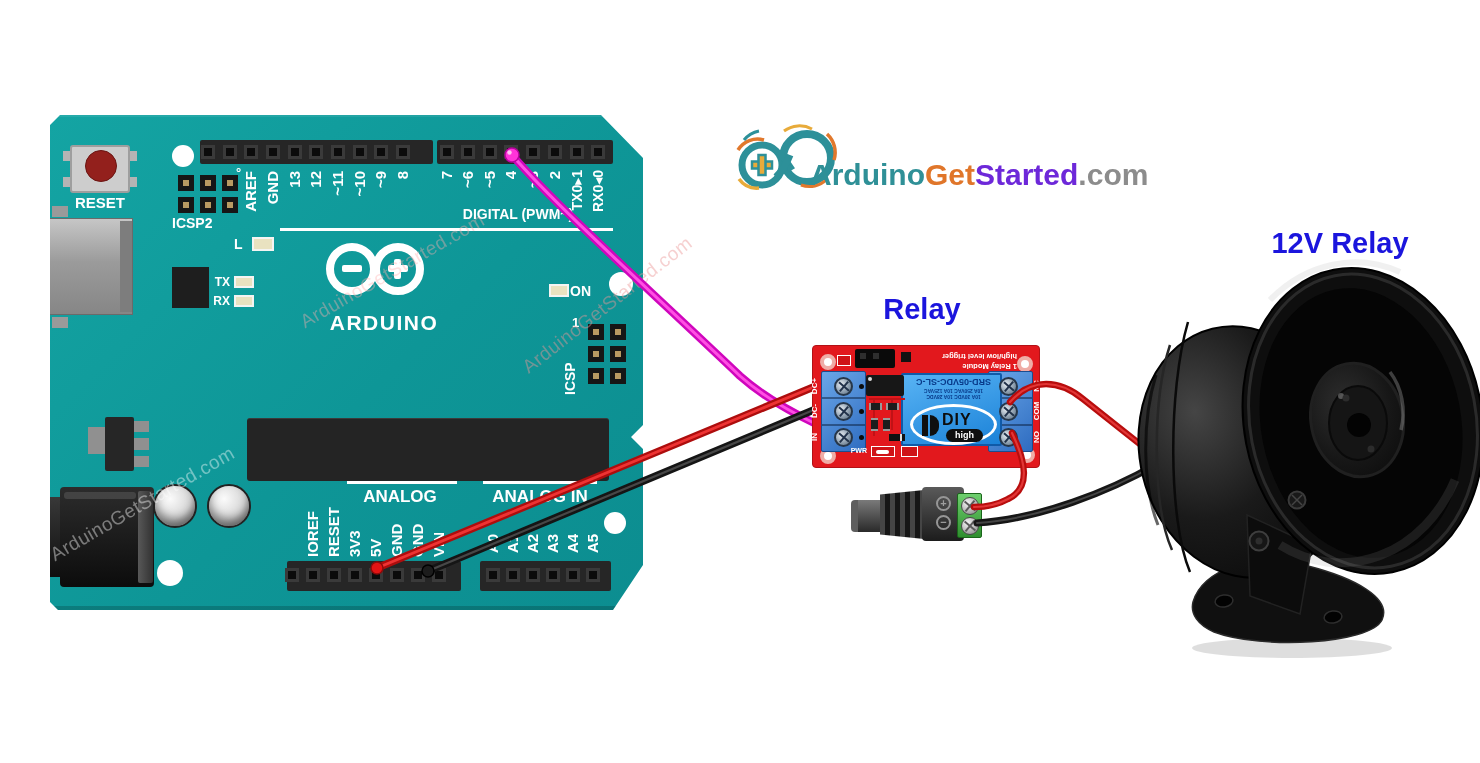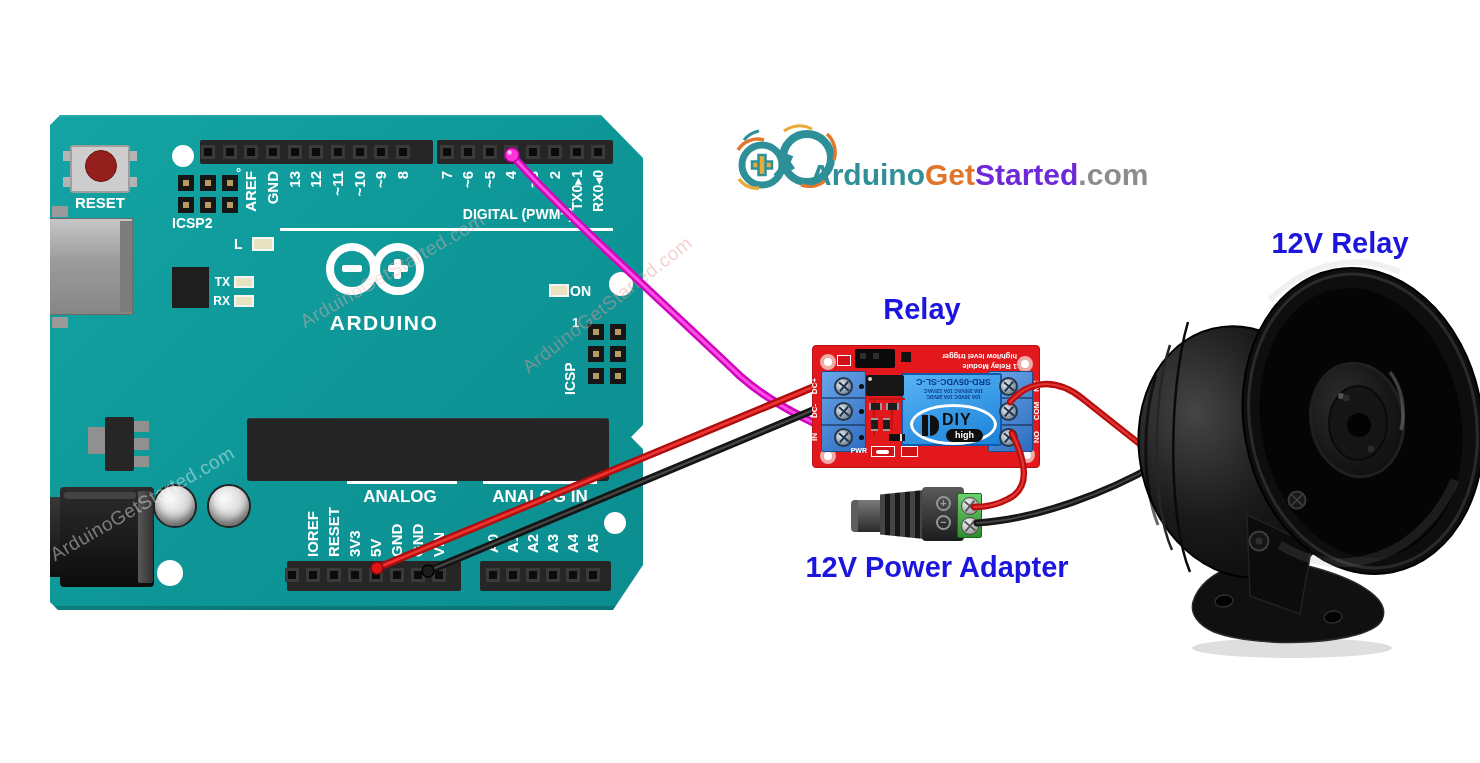--- a/index.html
+++ b/index.html
@@ -401,14 +401,13 @@
       <ellipse cx="1358" cy="423" rx="29" ry="37" fill="#151515" stroke="#0a0a0a" stroke-width="2"></ellipse>
       <circle cx="1359" cy="425" r="12" fill="#030303"></circle>
       <circle cx="1341" cy="396" r="3" fill="rgba(210,210,210,0.35)"></circle>
       <circle cx="1346" cy="398" r="3.5" fill="#2c2c2c"></circle>
       <circle cx="1371" cy="449" r="3.5" fill="#2c2c2c"></circle>
     </g>
   </svg>
 
   <div class="lbl" style="left:842px;top:293px;width:160px;">Relay</div>
   <div class="lbl" style="left:1240px;top:227px;width:200px;">12V Relay</div>
-  <div class="lbl" style="left:787px;top:551px;width:300px;">12V Power Adapter</div>
 </div>
 
 </body></html>

